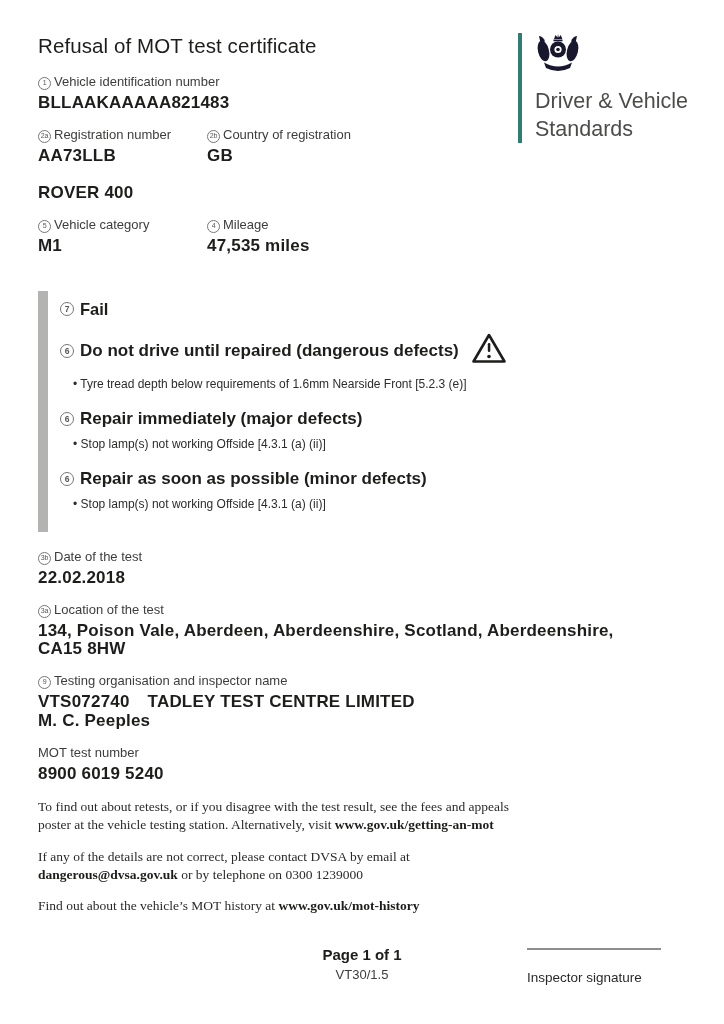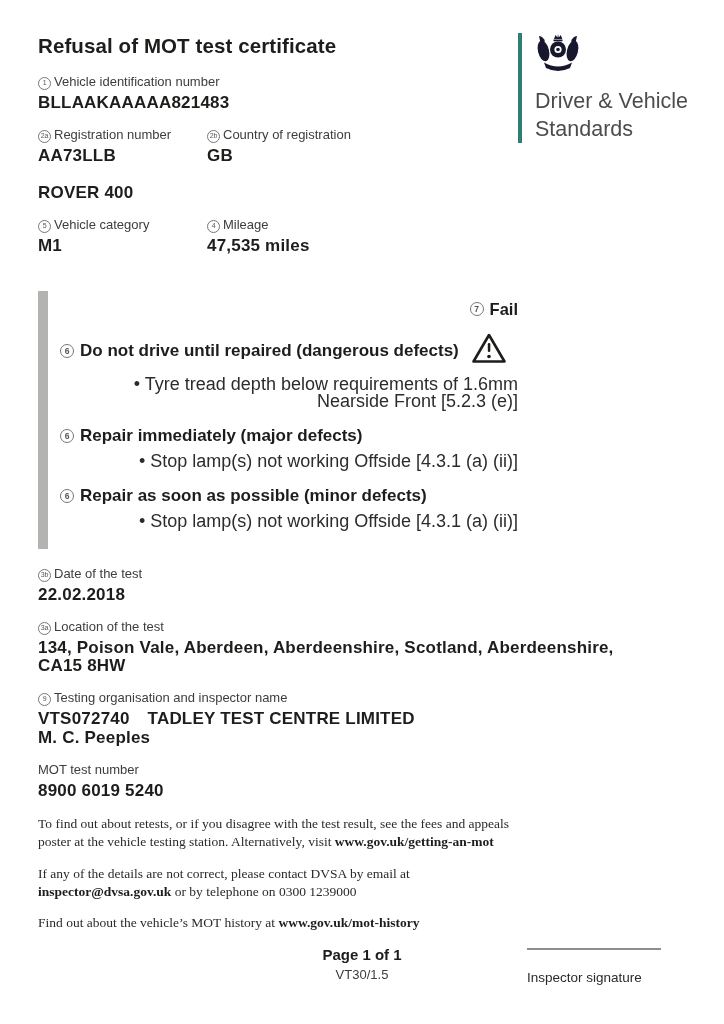--- a/index.html
+++ b/index.html
@@ -2,21 +2,21 @@
 <html><head>
 <meta charset="utf-8">
 <style>
   html,body{margin:0;padding:0;background:#ffffff;}
   body{
     width:724px;height:1024px;position:relative;overflow:hidden;
     font-family:"Liberation Sans", sans-serif;color:#1d1d1b;
     -webkit-font-smoothing:antialiased;
   }
   .content{position:absolute;left:38px;top:34px;width:480px;}
-  h1.title{font-size:20.5px;font-weight:700;margin:0 0 16px 0;letter-spacing:.1px;}
+  h1.title{font-size:20.5px;font-weight:400;margin:0 0 16px 0;letter-spacing:.1px;}
 
   
   .logo{position:absolute;left:518px;top:33px;display:flex;}
   .logo-bar{width:4px;background:#2e7e76;margin-right:13px;}
   .logo-text{font-size:21.5px;line-height:28px;color:#4c4c4a;margin-top:2px;}
   .crest{display:block;margin-bottom:6px;}
 
   
   .field{margin-bottom:15px;}
   .label-row{font-size:13px;color:#3d3d3c;line-height:16px;}
@@ -25,27 +25,27 @@
     width:13px;height:13px;border:1px solid #77777b;border-radius:50%;
     font-size:7px;color:#55555a;vertical-align:1px;margin-right:3px;
     letter-spacing:-.2px;box-sizing:border-box;
   }
   .value{font-size:17px;font-weight:700;margin-top:4px;line-height:18px;letter-spacing:.2px;}
   .row{display:flex;}
   .row .field.col1{width:169px;flex:none;}
   .org-gap{display:inline-block;width:18px;}
 
   
-  .fail-panel{position:relative;margin:21px 0 17px 0;padding:9px 0 4px 22px;text-align:right;}
+  .fail-panel{position:relative;margin:21px 0 17px 0;padding:9px 0 4px 22px;}
   .fail-bar{position:absolute;left:0;top:0;bottom:0;width:10px;background:#b3b3b2;}
   .ref.big{width:14px;height:14px;font-size:8.5px;vertical-align:3px;margin-right:6px;}
   .status-row{font-size:16.5px;font-weight:700;margin-bottom:13px;}
   .defect-heading{font-size:17px;font-weight:700;display:flex;align-items:center;line-height:22px;}
   .defect-heading .htxt{margin-right:12px;}
-  .bullet{font-size:18px;color:#2c2c2b;margin:6px 0 15px 13px;line-height:17px;}
+  .bullet{font-size:12px;color:#2c2c2b;margin:6px 0 15px 13px;line-height:17px;}
   .bullet::before{content:"• ";}
 
   
   .note{max-width:472px;font-size:13.5px;line-height:18px;color:#2a2a29;margin-bottom:13px;font-family:Liberation Serif, serif;}
   .note strong{font-weight:700;color:#1d1d1b;}
 
   
   .footer-center{position:absolute;left:0;right:0;top:946px;text-align:center;}
   .page-num{font-size:15px;font-weight:700;}
   .form-code{font-size:13px;color:#3d3d3c;margin-top:4px;}
@@ -170,21 +170,21 @@
     <div class="value" style="margin-top:1px">M. C. Peeples</div>
   </div>
 
   <div class="field">
     <div class="label-row">MOT test number</div>
     <div class="value">8900 6019 5240</div>
   </div>
 
   <p class="note"><span>To find out about retests, or if you disagree with the test result, see the fees and appeals poster at the vehicle testing station. Alternatively, visit </span><strong>www.gov.uk/getting-an-mot</strong><span></span></p>
 
-  <p class="note"><span>If any of the details are not correct, please contact DVSA by email at </span><strong>inspector@dvsa.gov.uk</strong><span> or by telephone on 0300 1239000</span></p>
+  <p class="note"><span>If any of the details are not correct, please contact DVSA by email at </span><strong>dangerous@dvsa.gov.uk</strong><span> or by telephone on 0300 1239000</span></p>
 
   <p class="note"><span>Find out about the vehicle’s MOT history at </span><strong>www.gov.uk/mot-history</strong><span></span></p>
 
 </div>
 
 <div class="footer-center">
   <div class="page-num">Page 1 of 1</div>
   <div class="form-code">VT30/1.5</div>
 </div>
 

